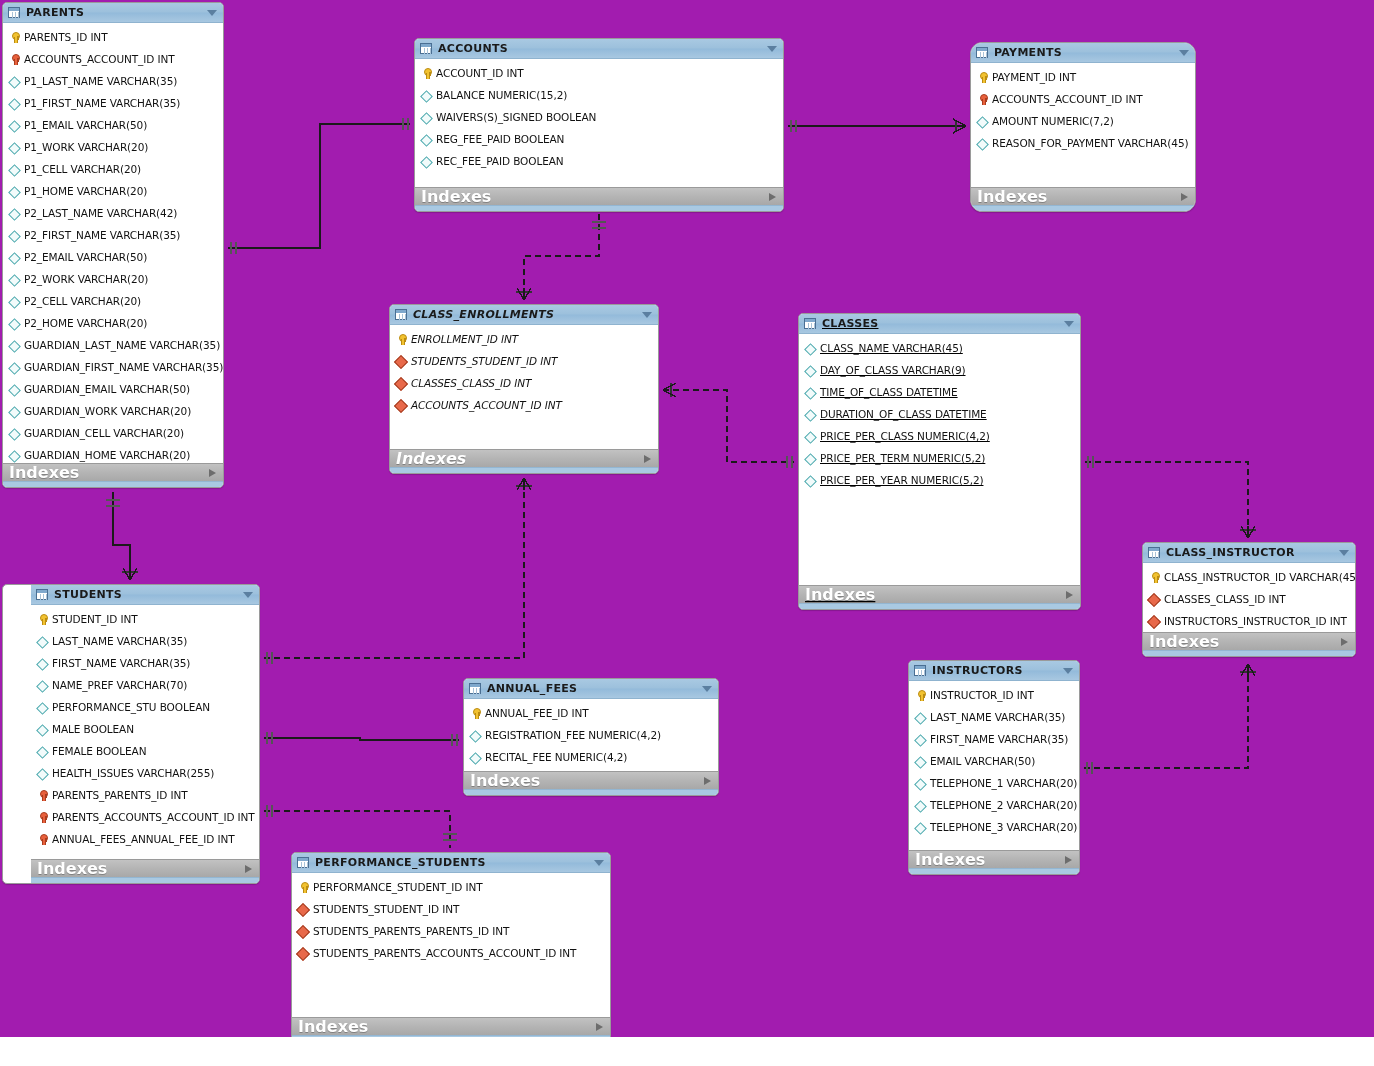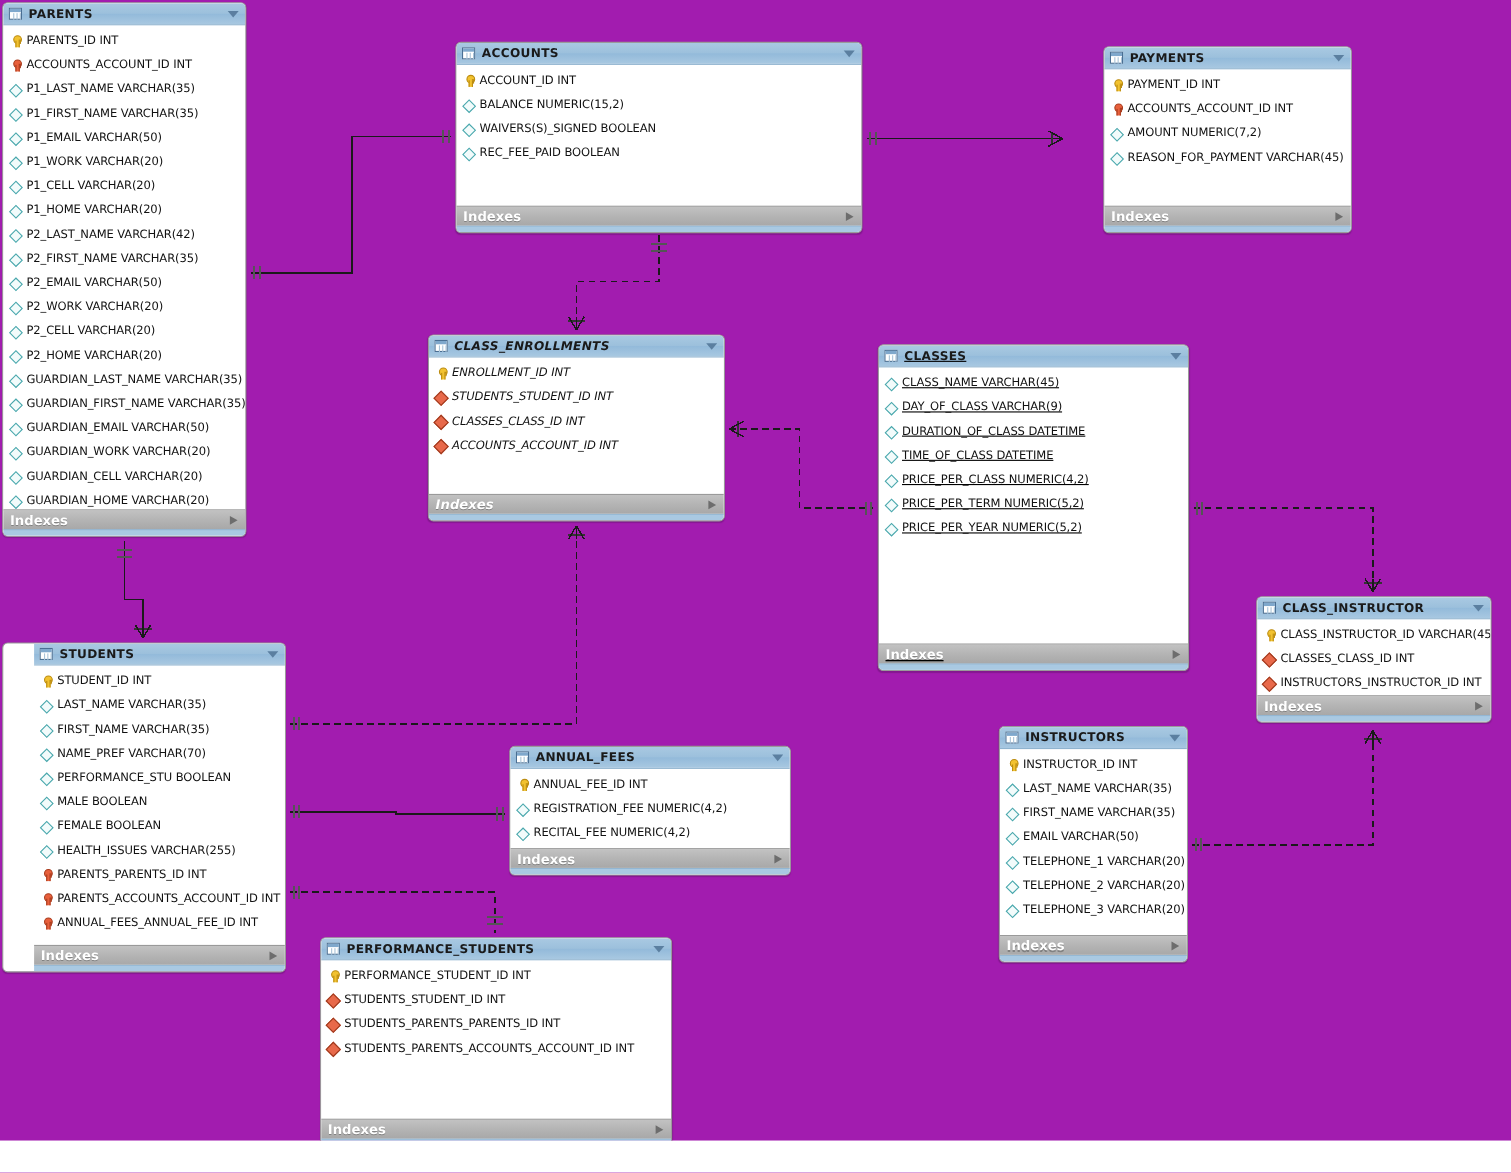--- a/index.html
+++ b/index.html
@@ -173,21 +173,21 @@
     height: 18px;
     min-height: 18px;
     background: linear-gradient(to bottom, #c2c2c2 0%, #b4b4b4 50%, #a8a8a8 100%);
     border-top: 1px solid #9a9a9a;
     display: flex;
     align-items: center;
     padding: 0 6px 0 6px;
     position: relative;
   }
   .footer-label {
-    font-size: 12px;
+    font-size: 16px;
     font-weight: bold;
     color: #ffffff;
     text-shadow: 0 1px 0 rgba(0,0,0,0.25);
     font-family: "DejaVu Sans", "Liberation Sans", sans-serif;
   }
   .footer-caret {
     position: absolute;
     right: 7px; top: 50%;
     transform: translateY(-50%);
     width: 0; height: 0;
@@ -401,30 +401,34 @@
           <div class="col-row">
             <span class="col-icon ic-col"></span>
             <span class="col-label">BALANCE NUMERIC(15,2)</span>
           </div>
           <div class="col-row">
             <span class="col-icon ic-col"></span>
             <span class="col-label">WAIVERS(S)_SIGNED BOOLEAN</span>
           </div>
           <div class="col-row">
             <span class="col-icon ic-col"></span>
+            <span class="col-label">REG_FEE_PAID BOOLEAN</span>
+          </div>
+          <div class="col-row">
+            <span class="col-icon ic-col"></span>
             <span class="col-label">REC_FEE_PAID BOOLEAN</span>
           </div>
         </div>
         <div class="tbl-footer">
           <span class="footer-label">Indexes</span>
           <span class="footer-caret"></span>
         </div>
         <div class="tbl-strip"></div>
       </div>
-      <div class="table-box" style="left: 1003px; top: 42px; width: 226px; height: 170px;">
+      <div class="table-box" style="left: 970px; top: 42px; width: 226px; height: 170px; border-radius: 12px;">
         <div class="tbl-header">
           <span class="tbl-icon"></span>
           <span class="tbl-title">PAYMENTS</span>
           <span class="tbl-caret"></span>
         </div>
         <div class="tbl-body">
           <div class="col-row">
             <span class="col-icon ic-pk"></span>
             <span class="col-label">PAYMENT_ID INT</span>
           </div>
@@ -487,25 +491,25 @@
           <div class="col-row">
             <span class="col-icon ic-col"></span>
             <span class="col-label">CLASS_NAME VARCHAR(45)</span>
           </div>
           <div class="col-row">
             <span class="col-icon ic-col"></span>
             <span class="col-label">DAY_OF_CLASS VARCHAR(9)</span>
           </div>
           <div class="col-row">
             <span class="col-icon ic-col"></span>
+            <span class="col-label">TIME_OF_CLASS DATETIME</span>
+          </div>
+          <div class="col-row">
+            <span class="col-icon ic-col"></span>
             <span class="col-label">DURATION_OF_CLASS DATETIME</span>
-          </div>
-          <div class="col-row">
-            <span class="col-icon ic-col"></span>
-            <span class="col-label">TIME_OF_CLASS DATETIME</span>
           </div>
           <div class="col-row">
             <span class="col-icon ic-col"></span>
             <span class="col-label">PRICE_PER_CLASS NUMERIC(4,2)</span>
           </div>
           <div class="col-row">
             <span class="col-icon ic-col"></span>
             <span class="col-label">PRICE_PER_TERM NUMERIC(5,2)</span>
           </div>
           <div class="col-row">

